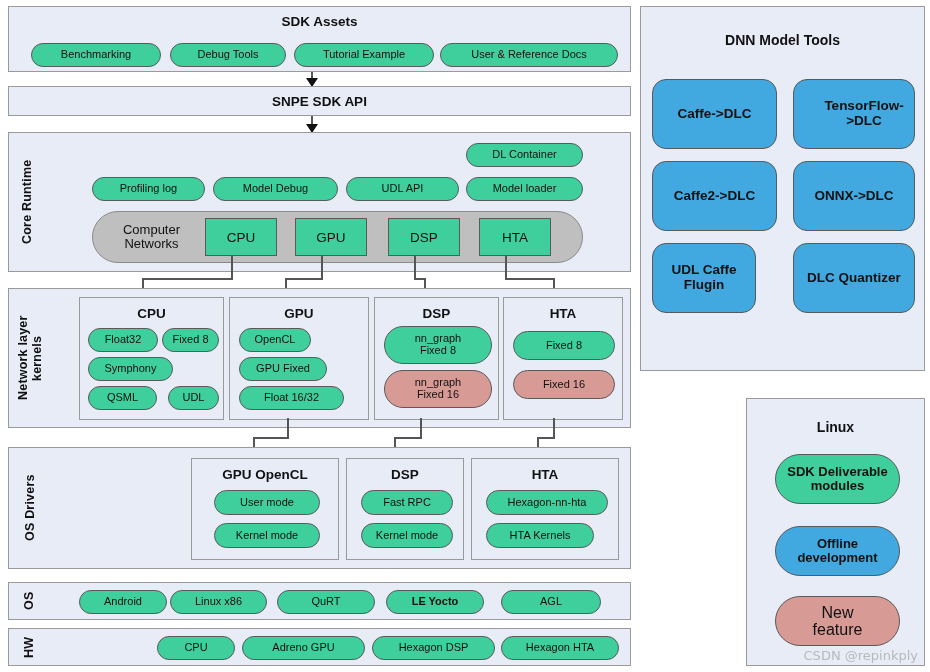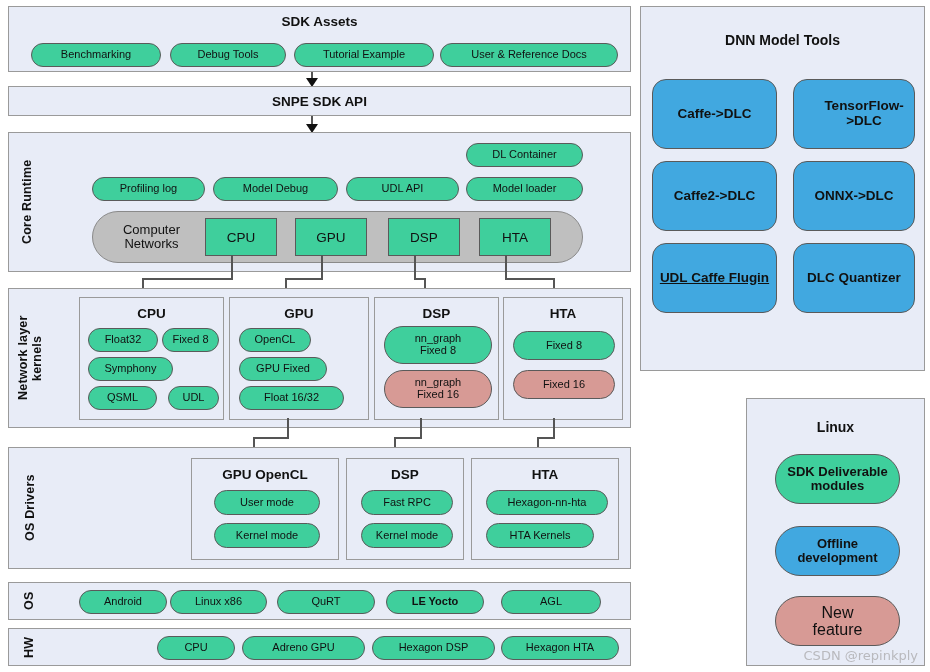--- a/index.html
+++ b/index.html
@@ -239,21 +239,21 @@
 
 <div class="abs panel" style="left:640px;top:6px;width:285px;height:365px;">
   <div class="ttl" style="top:25px;font-size:14px;">DNN Model Tools</div>
 
   <div class="pill blue bigpill" style="left:11px;top:72px;width:125px;height:70px;">Caffe-&gt;DLC</div>
   <div class="pill blue bigpill" style="left:152px;top:72px;width:122px;height:70px;padding-left:20px;">TensorFlow-&gt;DLC</div>
 
   <div class="pill blue bigpill" style="left:11px;top:154px;width:125px;height:70px;">Caffe2-&gt;DLC</div>
   <div class="pill blue bigpill" style="left:152px;top:154px;width:122px;height:70px;">ONNX-&gt;DLC</div>
 
-  <div class="pill blue bigpill" style="left:11px;top:236px;width:125px;height:70px;text-decoration:underline;">UDL Caffe Flugin</div>
+  <div class="pill blue bigpill" style="left:11px;top:236px;width:104px;height:70px;">UDL Caffe Flugin</div>
   <div class="pill blue bigpill" style="left:152px;top:236px;width:122px;height:70px;">DLC Quantizer</div>
 </div>
 
 <div class="abs panel" style="left:746px;top:398px;width:179px;height:268px;">
   <div class="ttl" style="top:20px;font-size:14px;">Linux</div>
 
   <div class="pill green legendpill" style="left:28px;top:55px;width:125px;height:50px;">SDK Deliverable
 modules</div>
   <div class="pill blue legendpill" style="left:28px;top:127px;width:125px;height:50px;">Offline
 development</div>

